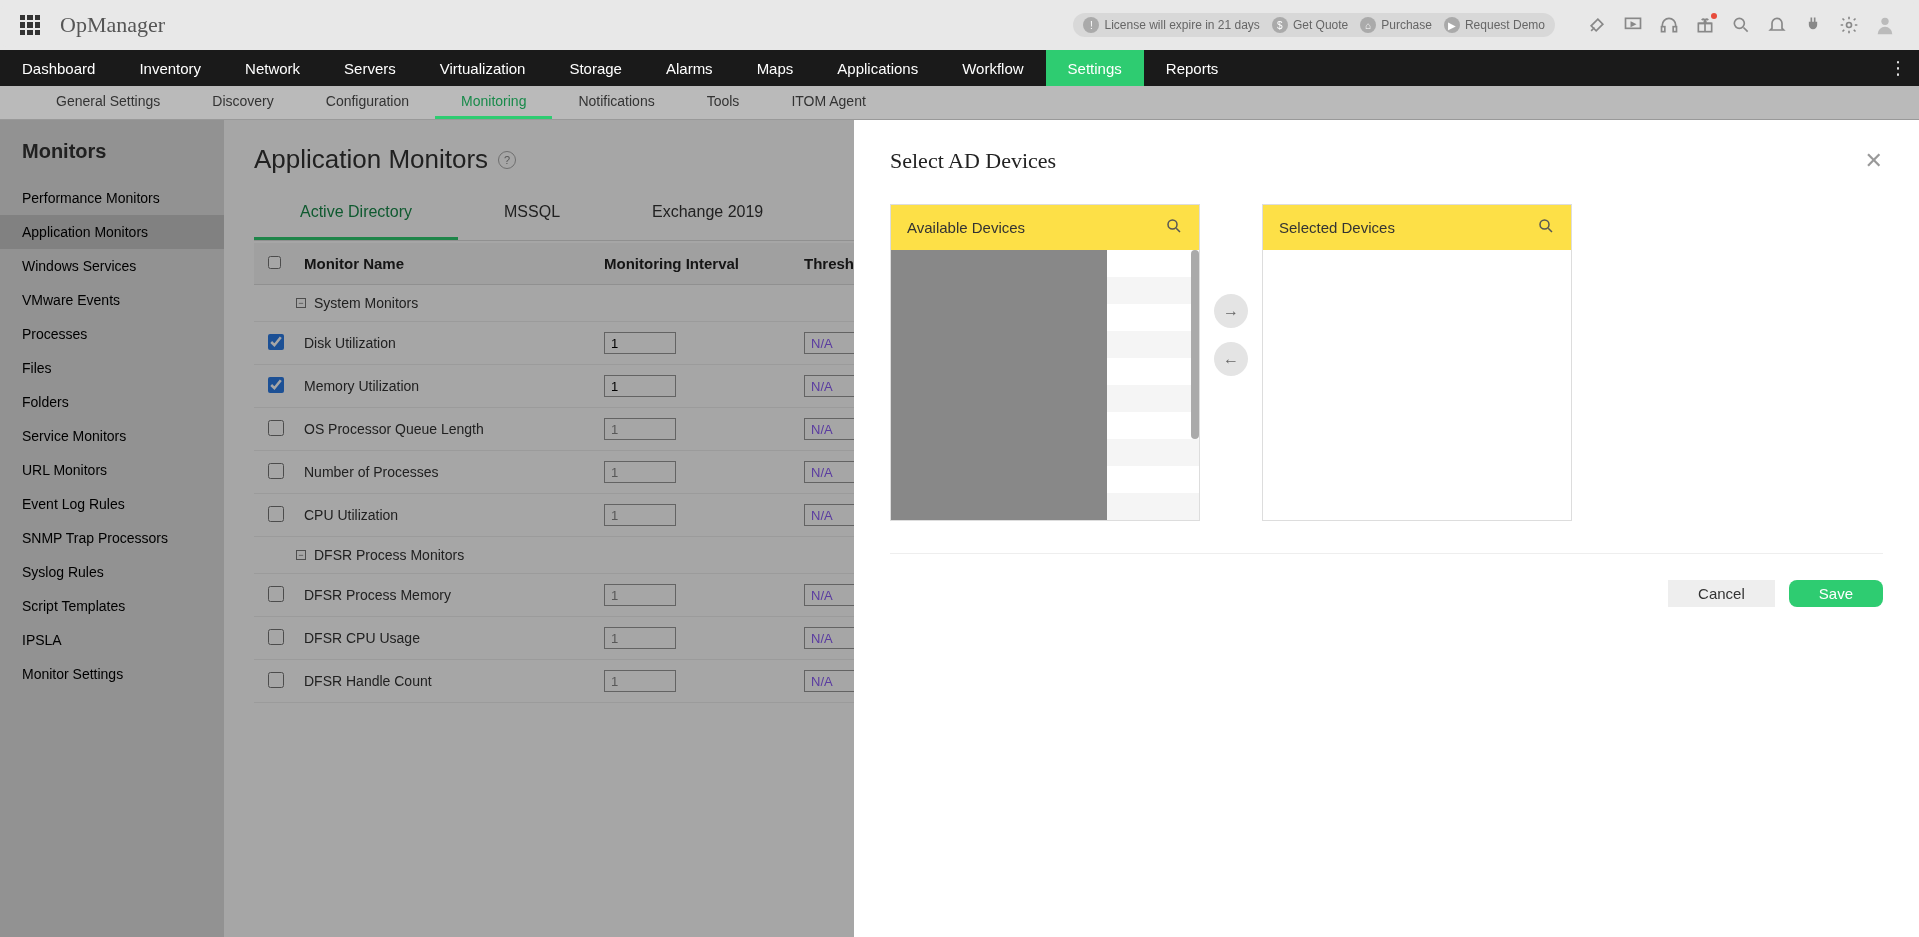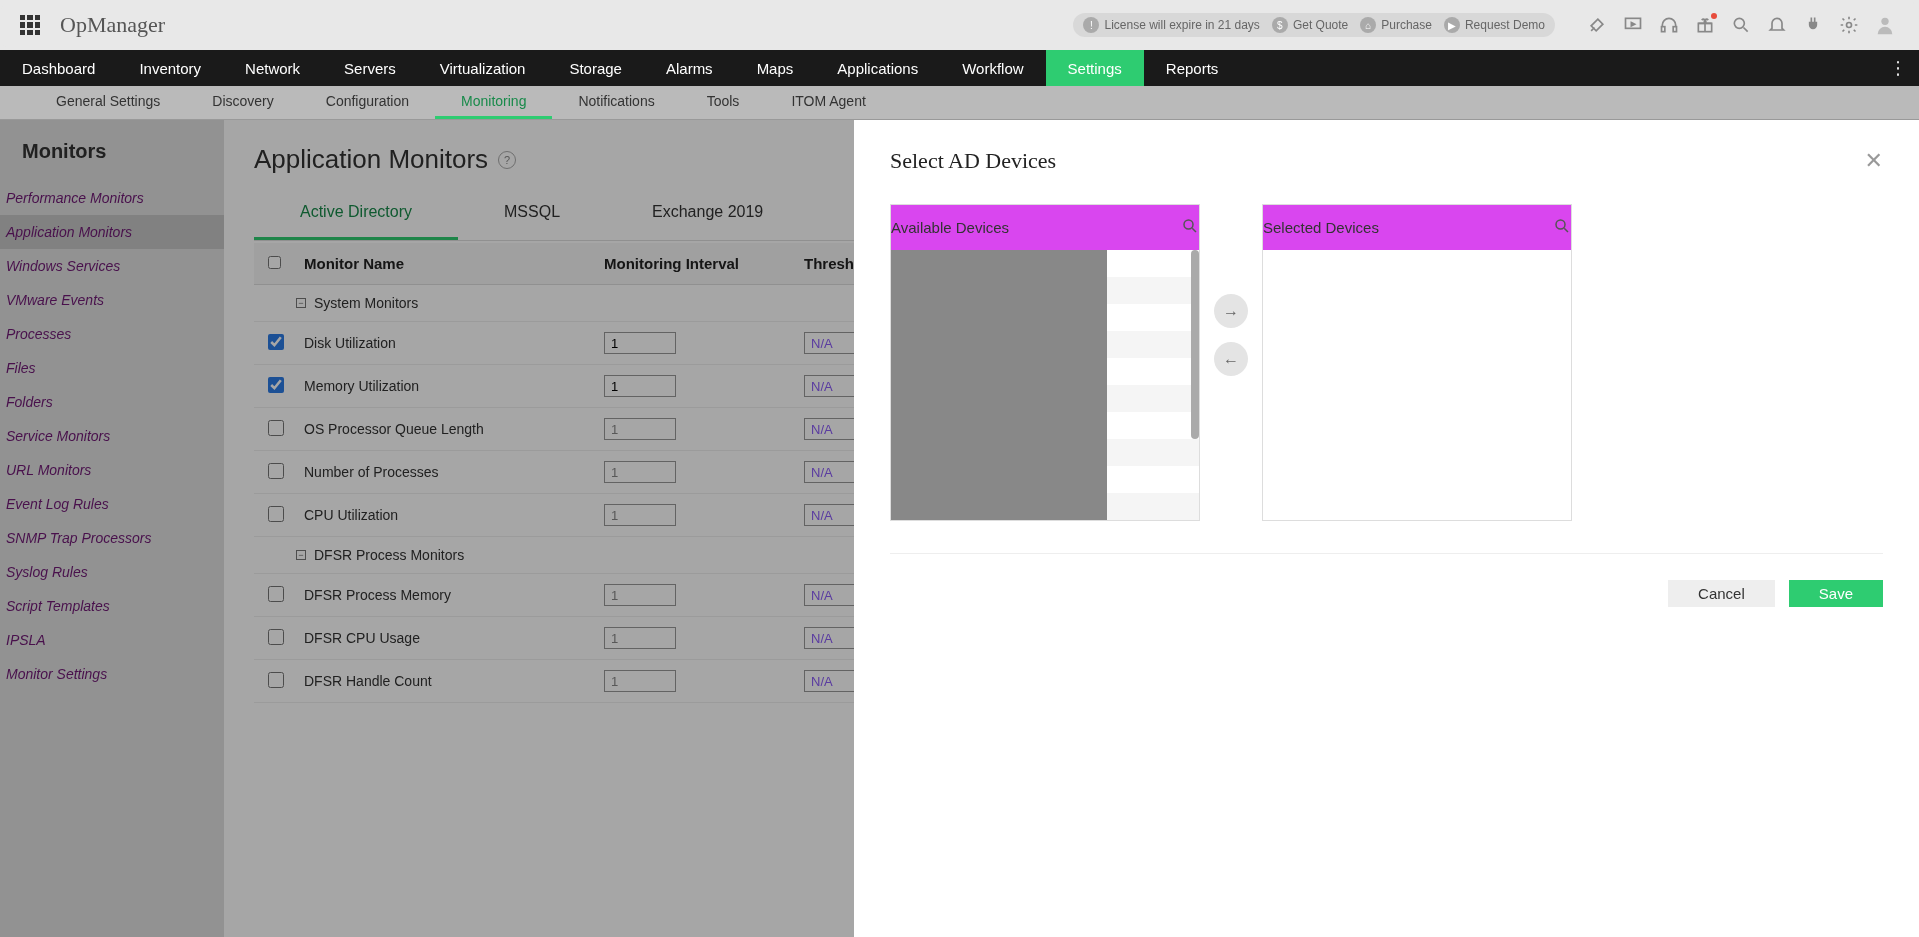--- a/index.html
+++ b/index.html
@@ -25,21 +25,21 @@
 
 
 .sub-nav { height: 34px; background: #bababa; display: flex; align-items: stretch; padding-left: 30px; border-bottom:1px solid #999;}
 .sub-nav-item { color: #333; font-size: 14px; padding: 0 26px; display: flex; align-items: center; cursor: pointer; border-bottom:3px solid transparent; }
 .sub-nav-item.active { color: #188a4a; border-bottom-color:#2ecc71; }
 
 
 .page-body { display: flex; height: calc(100% - 120px); position: relative; }
 .sidebar { width: 224px; background: #e0e0e0; padding: 20px 0 0 0; }
 .sidebar h2 { font-size: 20px; color: #333; padding: 0 22px 18px; font-weight: 600; }
-.sidebar-item { padding: 9px 6px; font-size: 14px; color: #701a75; cursor: pointer; font-style: italic; }
+.sidebar-item { padding: 9px 22px; font-size: 14px; color: #000000; cursor: pointer; }
 .sidebar-item.active { background: #c6c6c6; font-weight: 400; }
 
 .main-area { flex: 1; background: #fff; padding: 24px 30px; position:relative; }
 .page-title { font-size: 26px; color: #333; font-family: Georgia, serif; font-weight: 400; display:flex; align-items:center; gap:10px; margin-bottom:12px; }
 .help-q { width:18px;height:18px;border:1px solid #aaa;border-radius:50%;font-size:11px;display:flex;align-items:center;justify-content:center;color:#888;cursor:pointer;font-family:Arial; }
 
 .tab-bar { display:flex; border-bottom:1px solid #ddd; margin-top:4px; }
 .tab { padding:16px 46px; font-size:16px; color:#333; cursor:pointer; border-bottom:3px solid transparent;}
 .tab.active { color:#188a4a; border-bottom-color:#2ecc71; }
 
@@ -62,36 +62,36 @@
 .dimmer { position:absolute; top:120px; left:0; width:854px; height:calc(100% - 120px); background:rgba(0,0,0,0.35); z-index:20; pointer-events:none; }
 
 
 .panel { position:absolute; top:120px; right:0; width: calc(100% - 854px); height: calc(100% - 120px); background:#fff; z-index:30; padding:28px 36px; display:flex; flex-direction:column;}
 .panel-header { display:flex; align-items:center; justify-content:space-between; margin-bottom:30px; }
 .panel-title { font-size:22px; color:#222; font-family: Georgia, serif; }
 .close-x { font-size:22px; color:#999; cursor:pointer; font-weight:200; }
 
 .picker { display:flex; gap:14px; align-items:flex-start; }
 .picker-box { width:310px; border:1px solid #ddd; }
-.picker-box-header { background:#d946ef; padding:12px 0; display:flex; align-items:center; justify-content:space-between; font-size:15px; color:#333; font-weight:500;}
+.picker-box-header { background:#fde047; padding:12px 16px; display:flex; align-items:center; justify-content:space-between; font-size:15px; color:#333; font-weight:500;}
 .picker-body { height:270px; background:#fff; position:relative; overflow:hidden; }
 .picker-body-shade { position:absolute; top:0;left:0; width:70%; height:100%; background:#888; }
 .picker-scrollbar { position:absolute; top:0; right:0; width:8px; height:70%; background:#aaa; border-radius:4px;}
 .picker-body-rows { position:relative;}
 .picker-row { height:27px; }
 .picker-row:nth-child(even){ background:#f5f5f5; }
 
 .arrow-col { display:flex; flex-direction:column; gap:14px; padding-top:90px; }
 .arrow-btn { width:34px;height:34px;border-radius:50%;background:#e4e4e4;display:flex;align-items:center;justify-content:center;color:#666;cursor:pointer;font-size:16px;}
 
 .panel-divider { border-top:1px solid #eee; margin-top:32px;}
 .panel-actions { display:flex; justify-content:flex-end; gap:14px; margin-top:26px;}
 .btn { padding:5px 30px; font-size:15px; cursor:pointer; border:none; }
 .btn-cancel { background:#eee; color:#333;}
-.btn-save { background:#2ecc71; color:#fff; }
+.btn-save { background:#2ecc71; color:#fff;border-radius:8px; }
 
 .search-icon { width:18px;height:18px; }
 </style>
 </head>
 <body>
 
 <div class="top-header">
   <div class="apps-icon">
     <div></div>
       <div></div>

